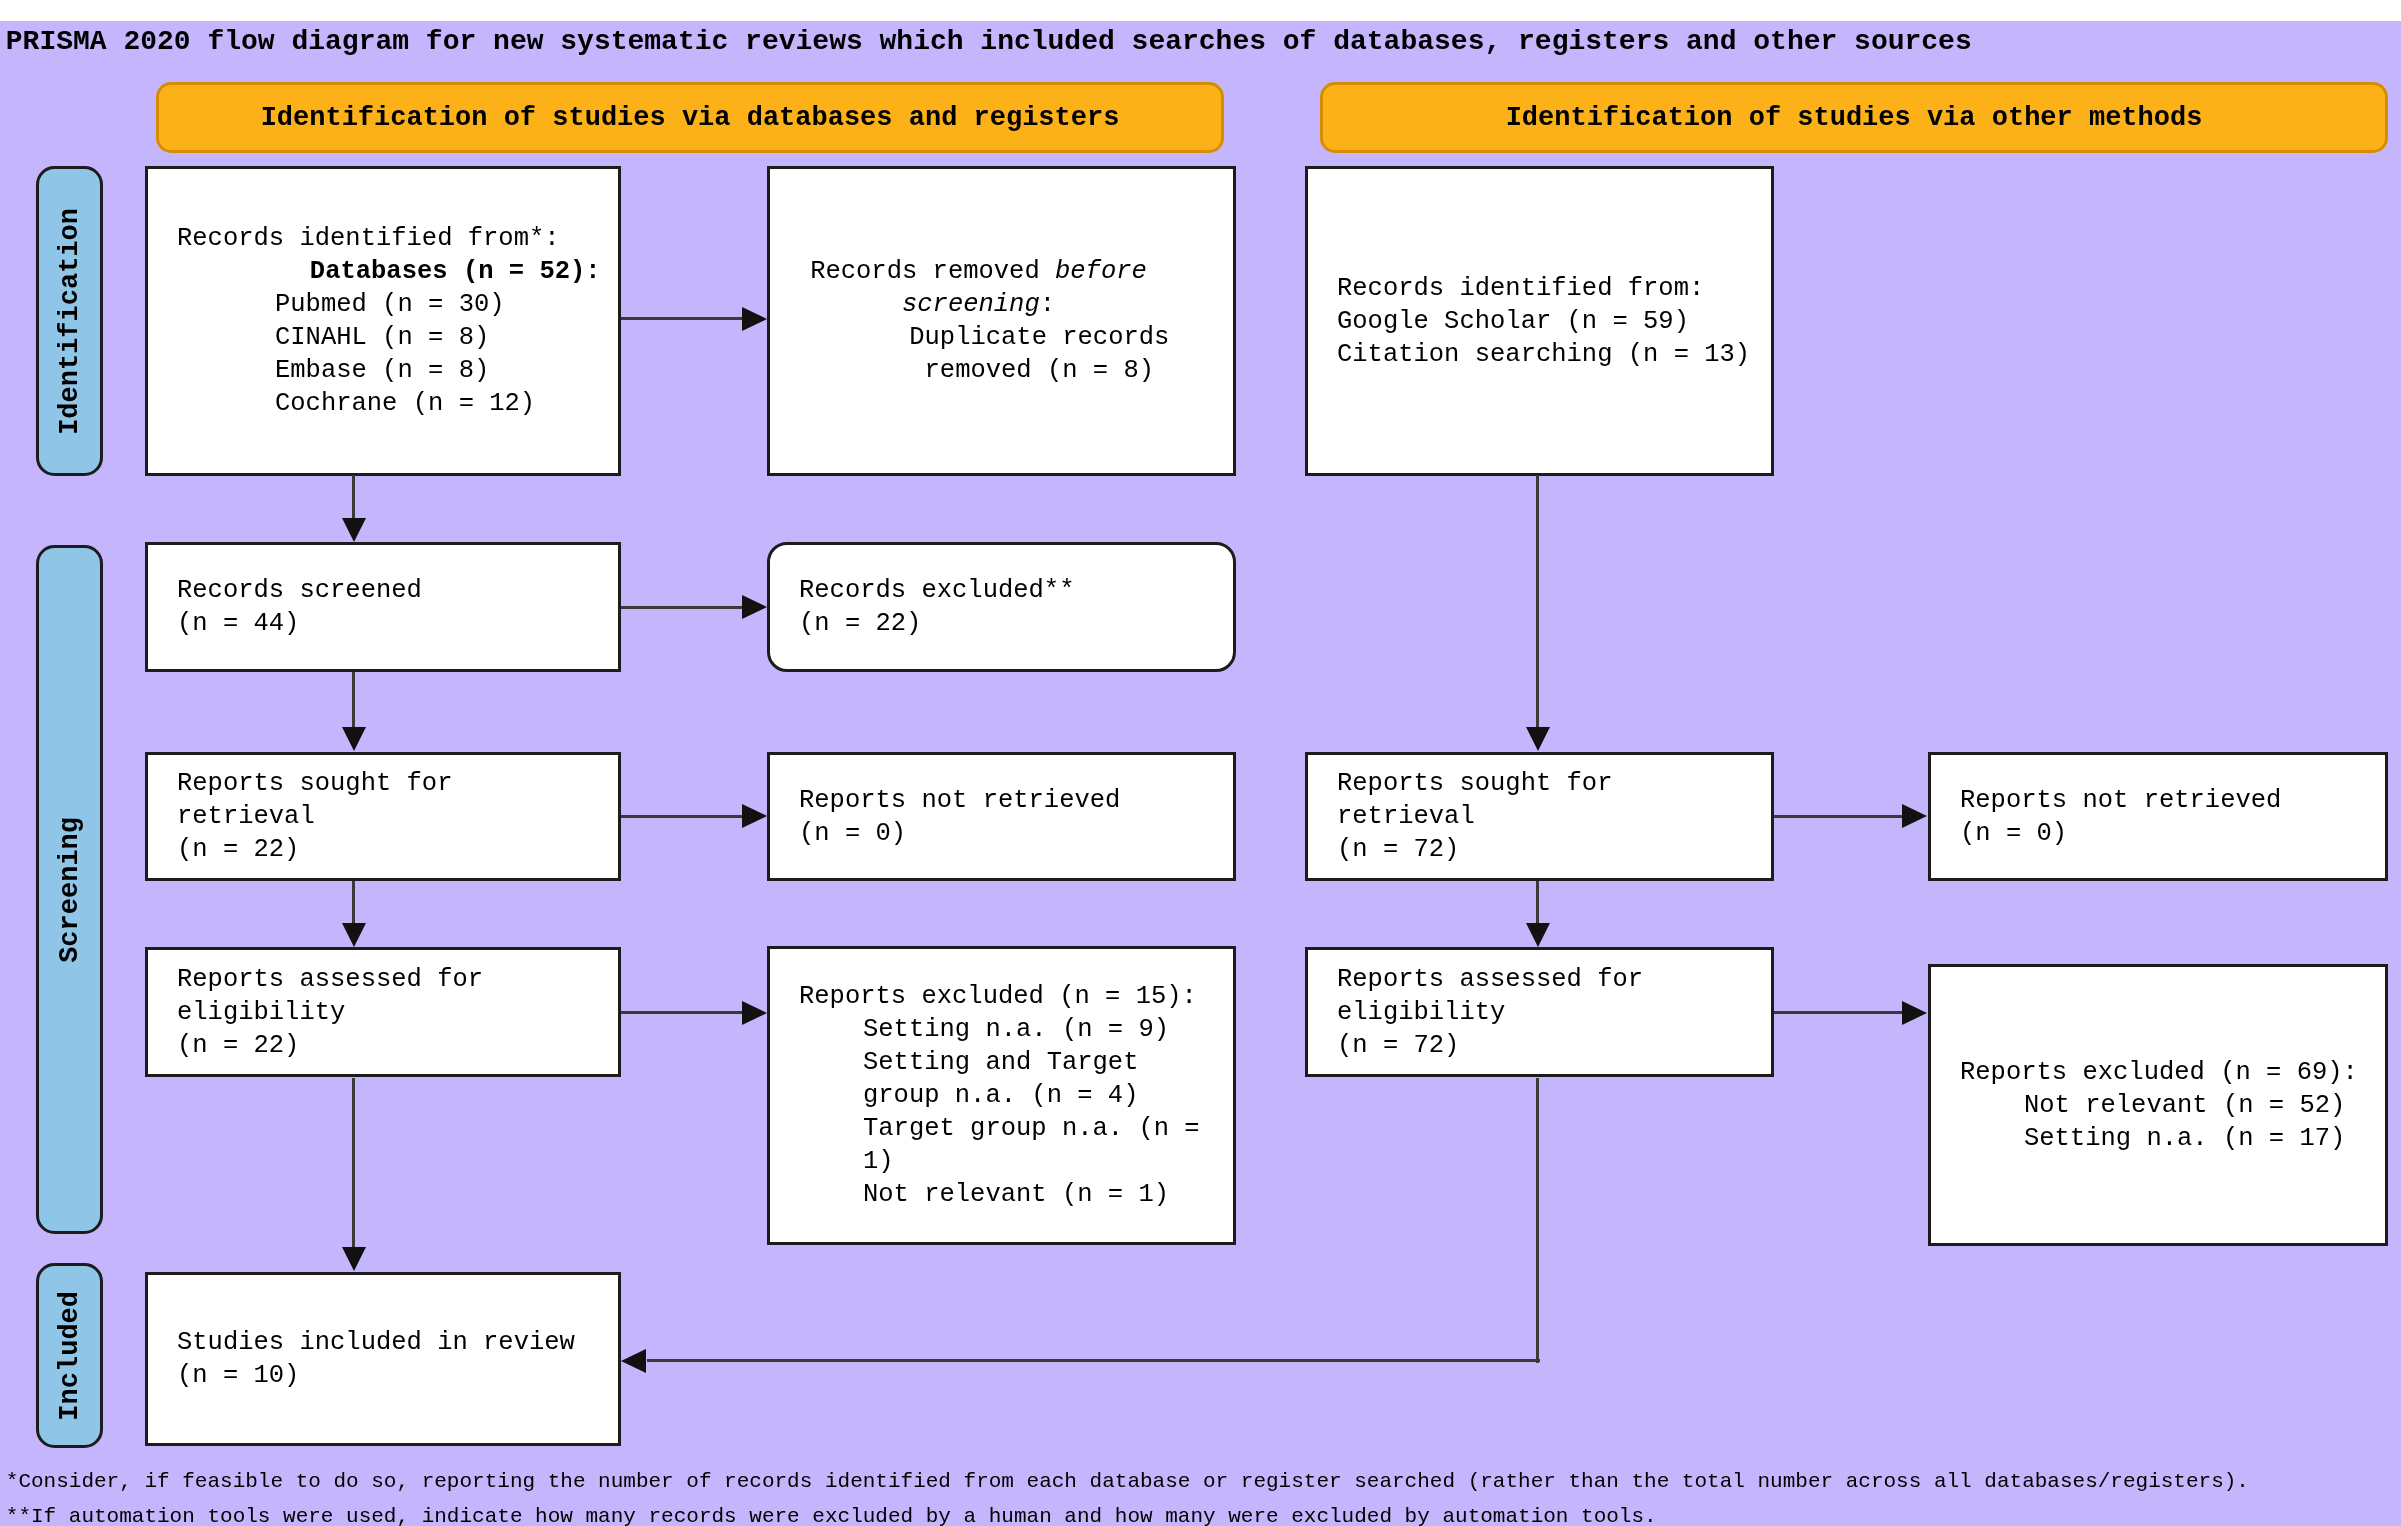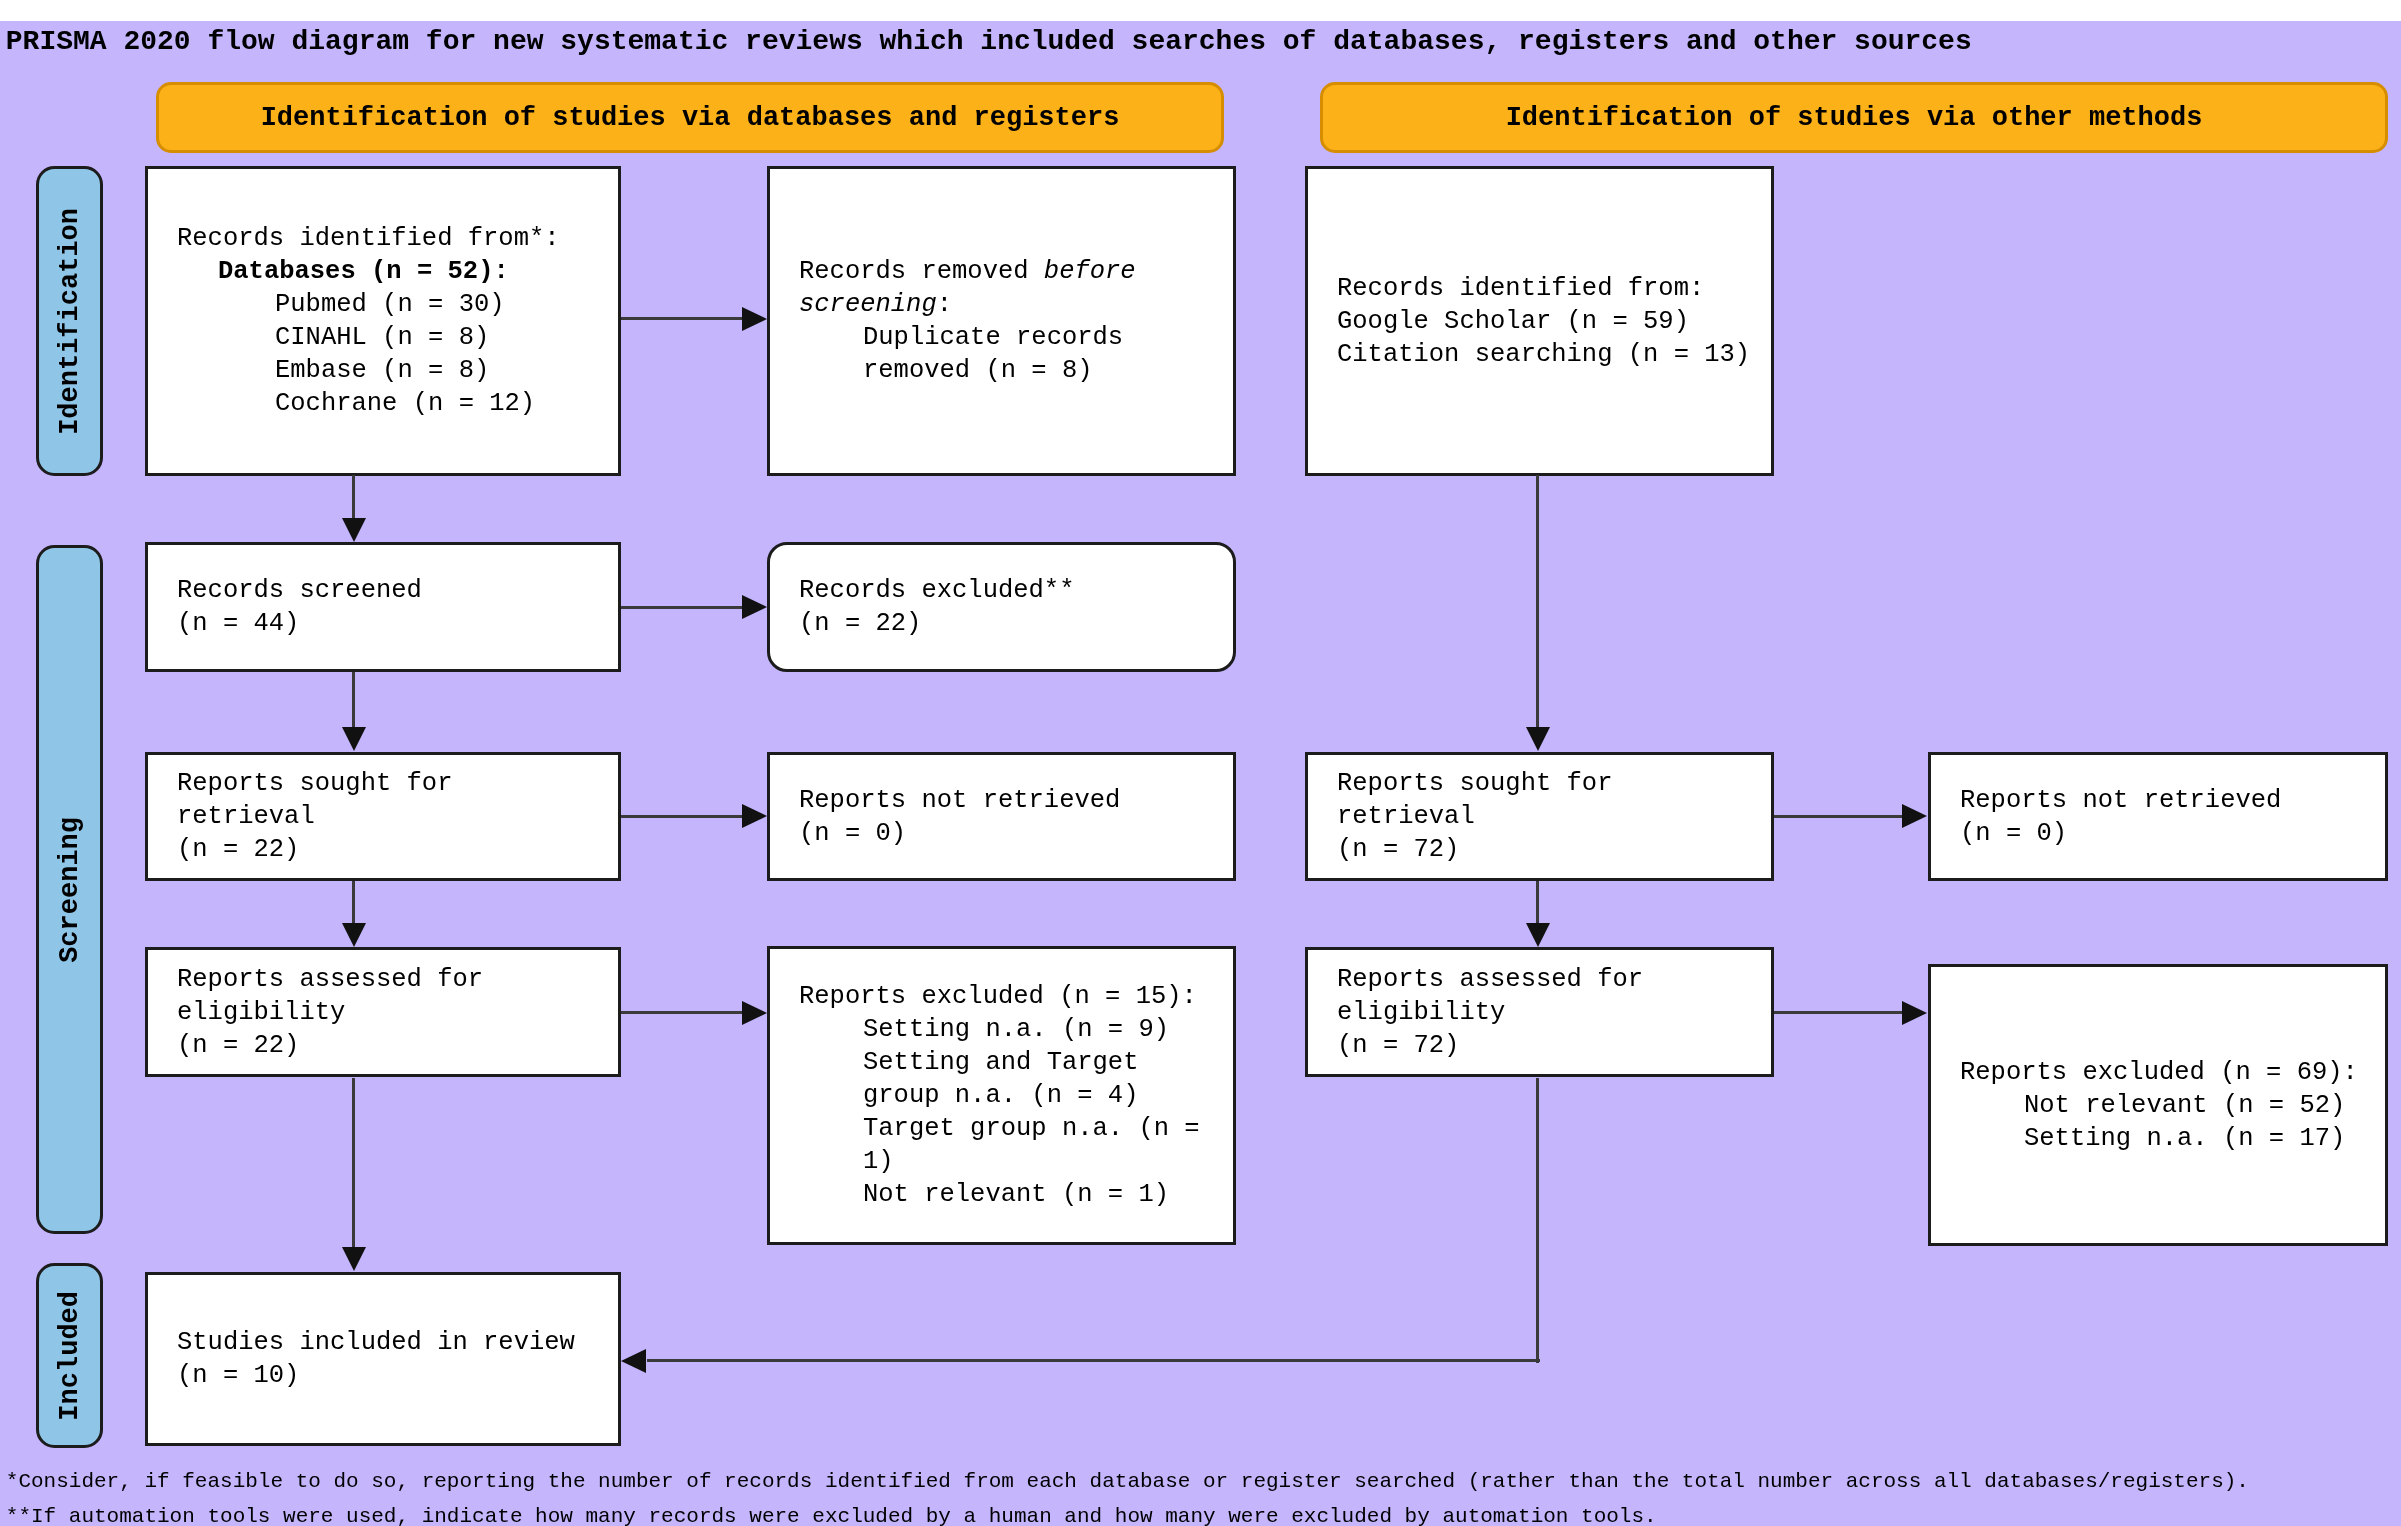--- a/index.html
+++ b/index.html
@@ -37,21 +37,21 @@
     position:absolute;
     background:#ffffff; border:3.5px solid #1c1c1c;
     box-sizing:border-box;
     display:flex; flex-direction:column; justify-content:center;
     padding:11.6px 17.4px 11.6px 29px;
     font-size:25.5px; line-height:33px;
   }
   .ind1 { padding-left:41px; }
   .ind2 { padding-left:98px; }
   .ind-reason { padding-left:64px; }
-  .bold { font-weight:bold; }
+  .bold { font-weight:bold;text-align:right; }
   .narrow { max-width:359px; }
   .vline, .hline { position:absolute; background:#3a3a3a; }
   .vline { width:2.9px; }
   .hline { height:2.9px; }
   .ah { position:absolute; width:0; height:0; }
   .ah-down  { border-left:12px solid transparent; border-right:12px solid transparent; border-top:24px solid #111; }
   .ah-right { border-top:12px solid transparent; border-bottom:12px solid transparent; border-left:25.5px solid #111; }
   .ah-left  { border-top:12px solid transparent; border-bottom:12px solid transparent; border-right:25.5px solid #111; }
   .footnotes {
     position:absolute; left:5.8px; top:1443px;
@@ -80,21 +80,21 @@
 
   <div class="box" style="left:145px; top:145px; width:476px; height:310px;">
     <div>Records identified from*:</div>
     <div class="ind1 bold">Databases (n = 52):</div>
     <div class="ind2">Pubmed (n = 30)</div>
     <div class="ind2">CINAHL (n = 8)</div>
     <div class="ind2">Embase (n = 8)</div>
     <div class="ind2">Cochrane (n = 12)</div>
   </div>
 
-  <div class="box" style="left:767px; top:145px; width:469px; height:310px;">
+  <div class="box" style="left:767px; top:145px; width:469px; height:310px;text-align:center;">
     <div class="narrow"><span>Records removed </span><i>before screening</i><span>:</span></div>
     <div class="ind-reason">Duplicate records removed (n = 8)</div>
   </div>
 
   <div class="box" style="left:1305px; top:145px; width:469px; height:310px;">
     <div>Records identified from:</div>
     <div>Google Scholar (n = 59)</div>
     <div>Citation searching (n = 13)</div>
   </div>
 

